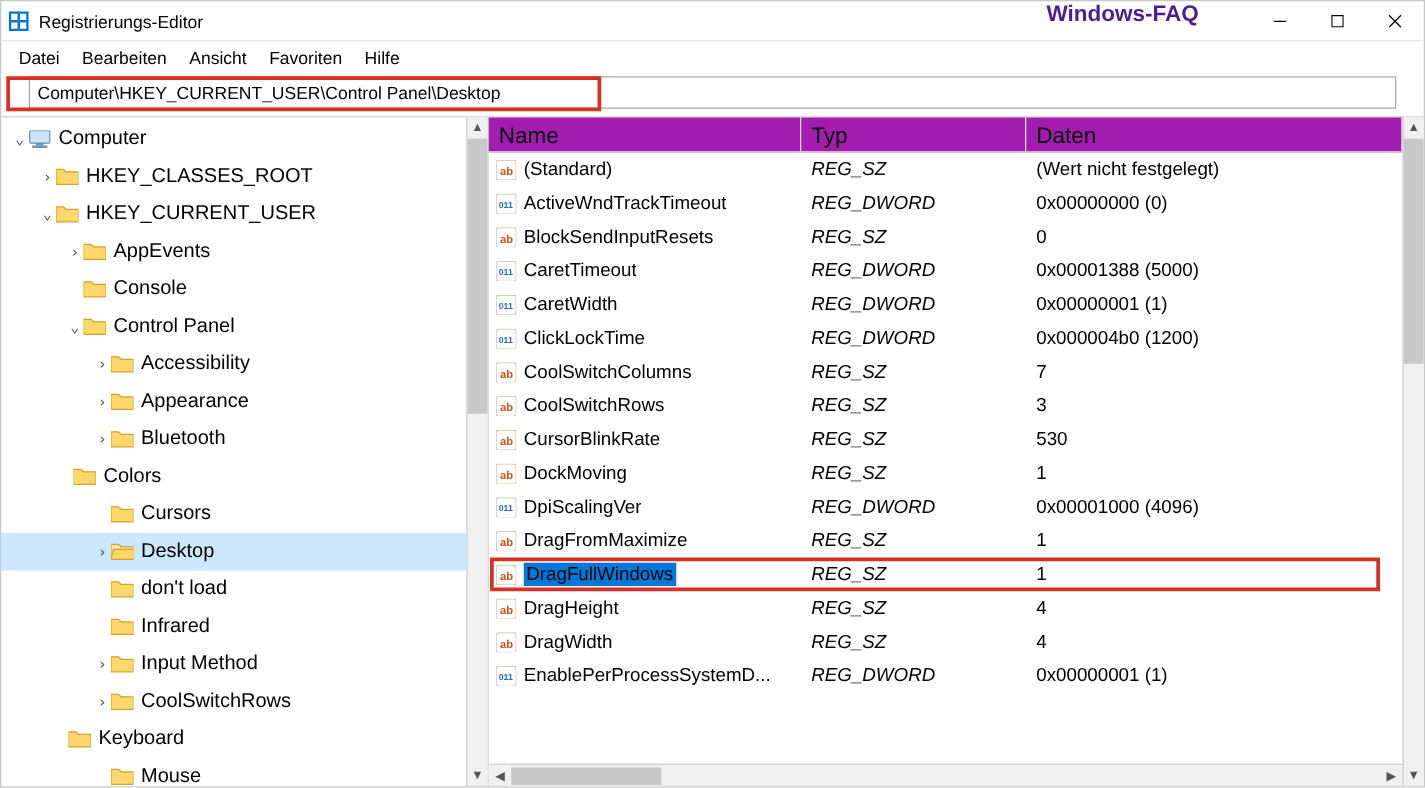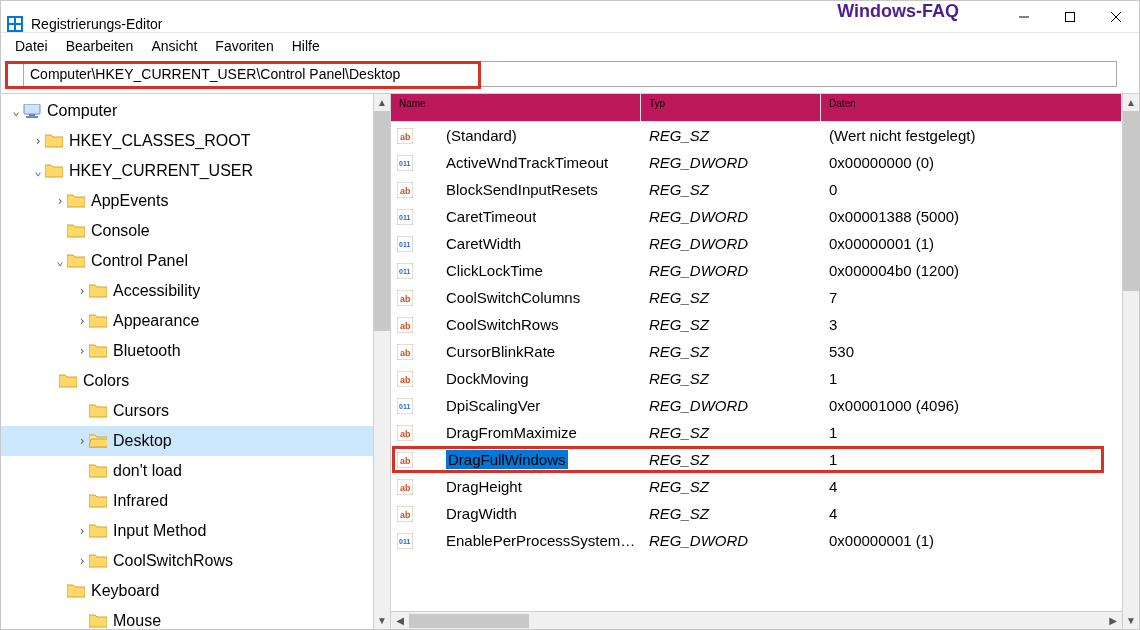--- a/index.html
+++ b/index.html
@@ -10,21 +10,21 @@
     background: #fff;
     width: 1140px; height: 630px;
     display: flex; flex-direction: column;
     border: 1px solid #c8c8c8;
     overflow: hidden;
     position: relative;
   }
 
   
   .titlebar {
-    height: 32px; display: flex; align-items: flex-end;
+    height: 32px; display: flex; align-items: center;
     padding-left: 6px; border-bottom: 1px solid #e5e5e5;
   }
   .titlebar .app-icon {
     width: 16px; height: 16px; margin-right: 8px;
     display: inline-block;
   }
   .title-text { font-size: 14px; }
   .win-controls { margin-left: auto; display: flex; }
   .win-btn {
     width: 46px; height: 30px; display: flex; align-items: center;
@@ -69,36 +69,36 @@
   .folder-icon { width: 18px; height: 16px; margin-right: 6px; }
   .computer-icon { width: 18px; height: 14px; margin-right: 6px; }
   .tree-label { }
   .tree-row.selected { background: #cce8ff; }
   .tree-row.selected .tree-label { }
 
   
   .values-pane { flex: 1; display: flex; flex-direction: column; position: relative; }
   .columns {
     display: flex; height: 28px; border-bottom: 1px solid #e5e5e5;
-    font-size: 10px; background: #be185d;
+    font-size: 18px; background: #a21caf;
   }
   .col-h { padding: 4px 8px; border-right: 1px solid #e5e5e5; }
   .c-name { width: 250px; }
   .c-type { width: 180px; }
   .c-data { flex: 1; }
   .values-list { flex: 1; overflow: hidden; }
   .value-row {
     display: flex; align-items: center; height: 27px; font-size: 15px;
   }
   .value-row .vname { width: 250px; padding-left: 6px; display: flex; align-items: center; overflow: hidden; white-space: nowrap; }
   .value-row .vtype { width: 180px; padding-left: 8px; font-style: italic; }
   .value-row .vdata { flex: 1; padding-left: 8px; }
   .value-row.selected .vname-text { background: #0078d7; color: #000000; padding: 1px 2px; }
   .reg-icon { width: 16px; height: 16px; margin-right: 6px; flex-shrink:0; }
-  .vname-text { white-space: nowrap; overflow: hidden; text-overflow: ellipsis; margin-left: 27px; }
+  .vname-text { white-space: nowrap; overflow: hidden; text-overflow: ellipsis; }
 
   .row-highlight {
     position: absolute; border: 3px solid #d93025; pointer-events:none;
   }
 
   .hscroll {
     height:18px; background:#f0f0f0; border-top:1px solid #d0d0d0;
     display:flex; align-items:center;
   }
   .hscroll .arrow { width:18px; height:16px; display:flex; align-items:center; justify-content:center; font-size:10px; color:#555;}
@@ -301,21 +301,21 @@
               </svg></span>
             <span class="tree-label">Input Method</span>
           </div>
           <div class="tree-row" style="padding-left: 74px;">
             <span class="expander">›</span>
             <span class="folder-icon"><svg width="18" height="16">
                 <use href="#folder-closed"></use>
               </svg></span>
             <span class="tree-label">CoolSwitchRows</span>
           </div>
-          <div class="tree-row" style="padding-left: 52px;">
+          <div class="tree-row" style="padding-left: 40px;">
             <span class="expander"></span>
             <span class="folder-icon"><svg width="18" height="16">
                 <use href="#folder-closed"></use>
               </svg></span>
             <span class="tree-label">Keyboard</span>
           </div>
           <div class="tree-row" style="padding-left: 74px;">
             <span class="expander"></span>
             <span class="folder-icon"><svg width="18" height="16">
                 <use href="#folder-closed"></use>

